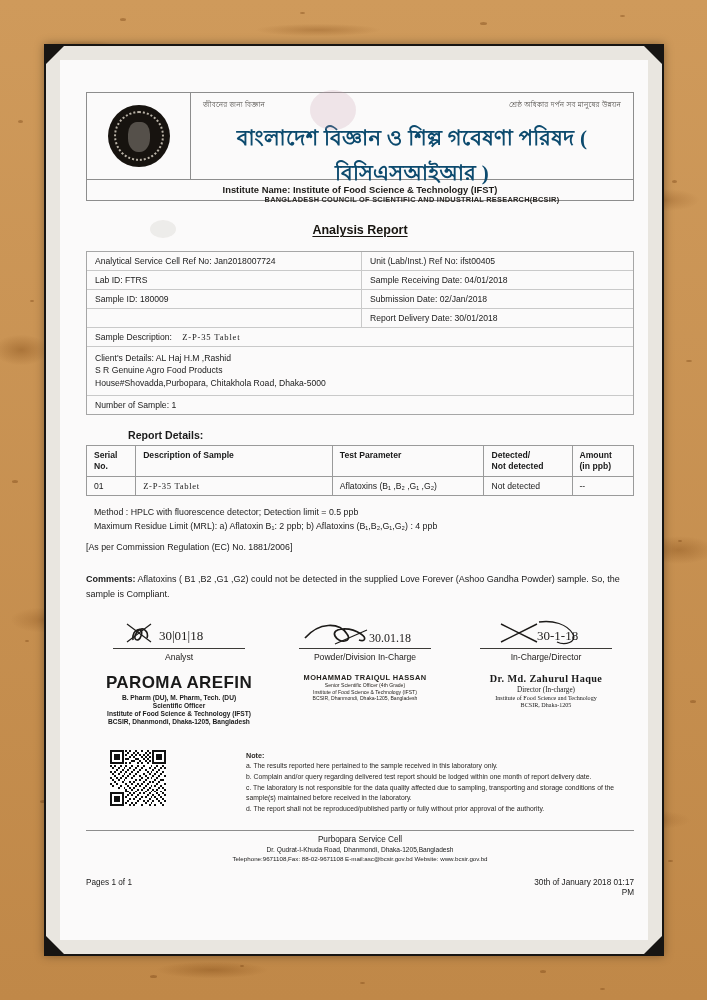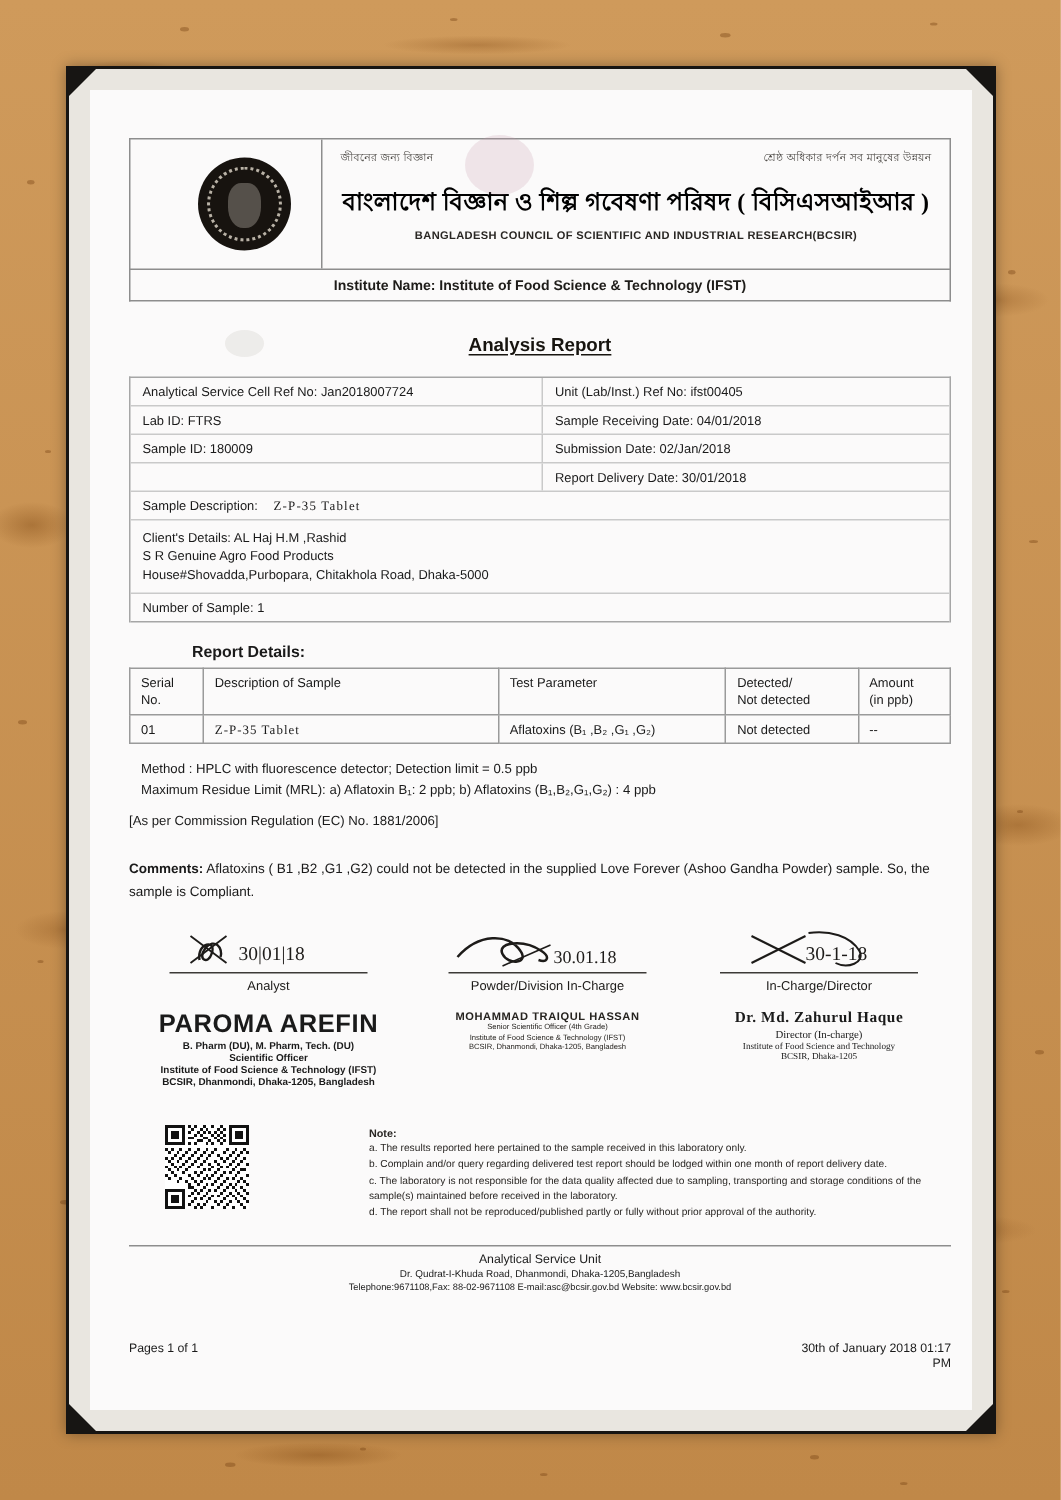--- a/index.html
+++ b/index.html
@@ -51,30 +51,30 @@
     position: absolute;
     left: 16px; top: 16px; width: 588px; height: 880px;
     background: #fbfafa;
     padding: 0;
     color: #1a1a1a;
   }
 
   .inner { position: absolute; left: 26px; top: 32px; width: 548px; }
 
   
-  .masthead { border: 1px solid #8d8d8d; display: flex; height: 88px; padding-left: 24px; }
+  .masthead { border: 1px solid #8d8d8d; display: flex; height: 88px; }
   .crest-cell { width: 104px; border-right: 1px solid #8d8d8d; display: flex; align-items: center; justify-content: center; }
   .crest { width: 62px; height: 62px; border-radius: 50%; background: #17130f;
            display:flex; align-items:center; justify-content:center; position: relative; }
   .crest::before { content:""; position:absolute; inset:6px; border-radius:50%; border:2px dotted #b9b2a6; }
   .crest::after { content:""; position:absolute; left:50%; top:52%; transform: translate(-50%,-50%);
            width:22px; height:30px; border-radius: 40% 40% 46% 46%; background:#55504a; }
   .title-cell { flex:1; position: relative; padding: 6px 12px 0; }
   .motto-row { display:flex; justify-content: space-between; font-size: 7.2px; color:#4a4743; letter-spacing:.2px; }
-  .bn-title { text-align:center; font-size: 16px; font-weight: 700; color:#000000; margin-top: 11px;
+  .bn-title { text-align:center; font-size: 21px; font-weight: 700; color:#0c4a6e; margin-top: 11px;
               font-family: "Liberation Serif", serif; letter-spacing: .3px; }
   .en-title { text-align:center; font-size: 7.4px; font-weight: 700; color:#2a2724; margin-top: 3px; letter-spacing: .25px; }
 
   .institute-bar { border:1px solid #8d8d8d; border-top:none; text-align:center; font-size:9.4px;
                    font-weight:600; padding: 4px 0 5px; color:#1e1c19; }
 
   .report-title { text-align:center; margin: 22px 0 14px; font-size: 12.5px; font-weight:600;
                   text-decoration: underline; text-underline-offset: 2px; color:#17140f; }
 
   
@@ -85,21 +85,21 @@
   .refcell.right { flex:1; }
   .refcell.full { flex:1; }
   .mono-ish { font-family: "Liberation Serif", serif; letter-spacing: .8px; }
   .clientbox { padding: 5px 8px 6px; line-height: 1.45; }
   .refgrid .refrow:last-child { border-bottom: 1px solid #a6a6a6; }
 
   
   .rd-label { margin: 14px 0 4px; font-size: 10.6px; font-weight: 700; padding-left: 42px; }
   table.details { width:100%; border-collapse: collapse; font-size: 8.6px; }
   table.details th, table.details td { border: 1px solid #9a9a9a; padding: 4px 7px; vertical-align: top; text-align: left; font-weight: normal; }
-  table.details th { font-weight: 400; line-height: 1.25; }
+  table.details th { font-weight: 700; line-height: 1.25; }
   .c-serial { width: 48px; }
   .c-desc { width: 192px; }
   .c-test { width: 148px; }
   .c-det { width: 86px; }
   .c-amt { width: 60px; }
   td.serial { font-weight: 700; }
   td.sampname { font-family: "Liberation Serif", serif; letter-spacing: .7px; padding-left: 14px; }
 
   .method-line { font-size: 8.8px; margin: 11px 0 0 8px; }
   .mrl-line { font-size: 8.8px; margin: 4px 0 0 8px; }
@@ -136,21 +136,21 @@
   .qrwrap { width: 160px; padding-left: 24px; }
   .qr { width: 56px; height: 56px; display:block; }
   .noteblk { flex:1; font-size: 6.8px; line-height: 1.55; color:#2a2724; padding-right: 4px; }
   .noteblk .nt { font-weight: 700; font-size: 7.2px; }
 
   .footer { margin-top: 16px; border-top: 1px solid #8d8d8d; padding-top: 4px; text-align:center; }
   .f1 { font-size: 8.2px; }
   .f2 { font-size: 6.6px; margin-top: 2px; }
   .f3 { font-size: 6.2px; margin-top: 2px; }
 
-  .pagerow { display:flex; justify-content: space-between; align-items: flex-start; margin-top: 32px; font-size: 8.2px; }
+  .pagerow { display:flex; justify-content: space-between; align-items: flex-start; margin-top: 16px; font-size: 8.2px; }
   .pagerow .right { text-align: right; line-height: 1.25; }
 
   .smudge { position:absolute; border-radius:50%; pointer-events:none; }
 </style>
 </head>
 <body>
 
 <div class="backdrop">
     <div class="speck" style="left: 18px; top: 120px; width: 5px; height: 3px;"></div>
     <div class="speck" style="left: 30px; top: 300px; width: 4px; height: 2px;"></div>
@@ -568,21 +568,21 @@
         <div class="noteblk">
           <div class="nt">Note:</div>
           <div>a. The results reported here pertained to the sample received in this laboratory only.</div>
           <div>b. Complain and/or query regarding delivered test report should be lodged within one month of report delivery date.</div>
           <div>c. The laboratory is not responsible for the data quality affected due to sampling, transporting and storage conditions of the sample(s) maintained before received in the laboratory.</div>
           <div>d. The report shall not be reproduced/published partly or fully without prior approval of the authority.</div>
         </div>
       </div>
 
       <div class="footer">
-        <div class="f1">Analytical Service Unit</div>
+        <div class="f1">Purbopara Service Cell</div>
         <div class="f2">Dr. Qudrat-I-Khuda Road, Dhanmondi, Dhaka-1205,Bangladesh</div>
         <div class="f3">Telephone:9671108,Fax: 88-02-9671108 E-mail:asc@bcsir.gov.bd Website: www.bcsir.gov.bd</div>
       </div>
 
       <div class="pagerow">
         <div>Pages 1 of 1</div>
         <div class="right">
           <div>30th of January 2018 01:17</div>
           <div>PM</div>
         </div>

